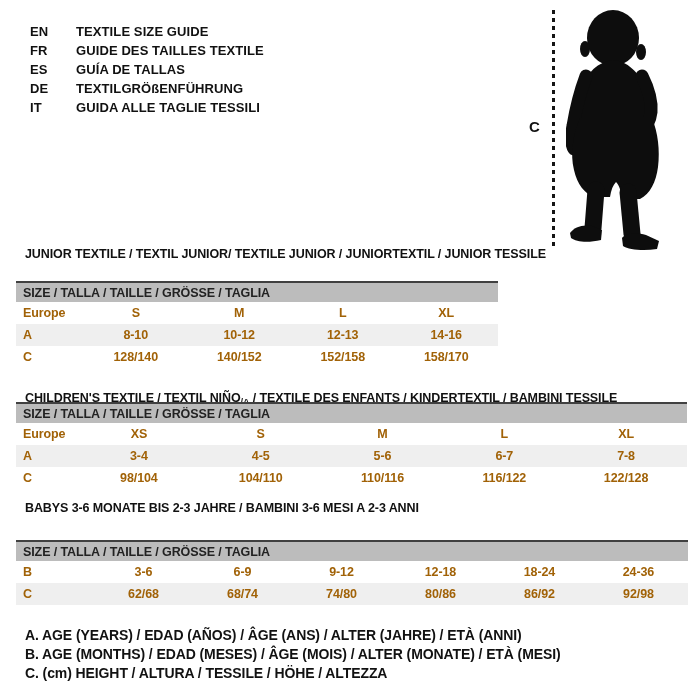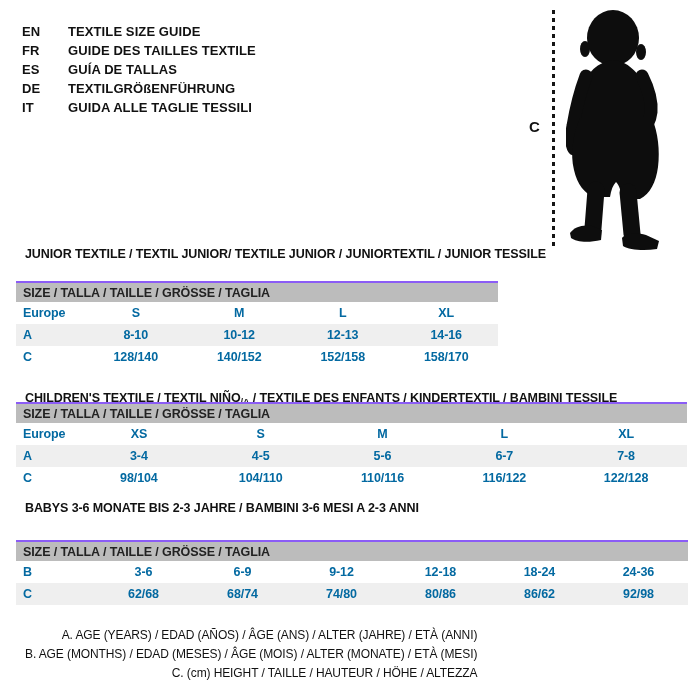--- a/index.html
+++ b/index.html
@@ -4,43 +4,43 @@
 <style>
   html,body{margin:0;padding:0;background:#fff;}
   .page{
     position:relative;width:700px;height:700px;background:#ffffff;overflow:hidden;
     font-family:"Liberation Sans","DejaVu Sans",sans-serif;color:#111;
     -webkit-font-smoothing:antialiased;
   }
   
   .lang-block{position:absolute;left:22px;top:22px;}
   .lang-row{display:grid;grid-template-columns:46px auto;height:19px;line-height:19px;
-    font-size:13px;font-weight:700;letter-spacing:.1px;white-space:nowrap;}
+    font-size:13px;font-weight:700;letter-spacing:.1px;white-space:nowrap;margin-left:8px;}
   
   .measure-line{position:absolute;left:552px;top:10px;width:3px;height:238px;
     background:repeating-linear-gradient(to bottom,#141414 0 4px,transparent 4px 8px);}
   .measure-label{position:absolute;left:529px;top:118px;font-size:15px;font-weight:700;}
   .toddler{position:absolute;left:566px;top:6px;}
   
   .section-title{position:absolute;left:25px;font-size:12.5px;font-weight:700;
     white-space:nowrap;letter-spacing:-0.1px;}
   .title-sub{font-size:9px;vertical-align:-3px;}
   table.size-table{position:absolute;left:16px;border-collapse:collapse;table-layout:fixed;
     font-size:12.5px;font-weight:700;letter-spacing:-0.1px;}
   table.t1{width:482px;} table.t2{width:671px;} table.t3{width:672px;}
-  th.band{height:19px;background:#bcbcbc;border-top:2px solid #8b5cf6;
+  th.band{height:19px;background:#bcbcbc;border-top:2px solid #404040;
     text-align:left;padding:0 0 0 7px;font-size:12.5px;font-weight:700;color:#222;
     white-space:nowrap;overflow:hidden;}
-  tbody td{height:22px;text-align:center;padding:0;color:#0369a1;white-space:nowrap;}
+  tbody td{height:22px;text-align:center;padding:0;color:#a16207;white-space:nowrap;}
   td.lbl{text-align:left;padding-left:7px;}
   tr.alt{background:#efefef;}
   
   .footnotes{position:absolute;left:25px;top:626px;}
-  .footnote{height:19px;line-height:19px;font-size:12px;font-weight:400;
-    white-space:nowrap;letter-spacing:-0.1px;text-align:right;}
+  .footnote{height:19px;line-height:19px;font-size:14px;font-weight:700;
+    white-space:nowrap;letter-spacing:-0.1px;}
 </style>
 </head>
 <body>
 
 <div class="page">
 
   <div class="lang-block">
     <div class="lang-row">
       <span>EN</span>
       <span>TEXTILE SIZE GUIDE</span>
@@ -191,25 +191,25 @@
         <td>12-18</td>
         <td>18-24</td>
         <td>24-36</td>
       </tr>
       <tr class="alt">
         <td class="lbl">C</td>
         <td>62/68</td>
         <td>68/74</td>
         <td>74/80</td>
         <td>80/86</td>
-        <td>86/62</td>
+        <td>86/92</td>
         <td>92/98</td>
       </tr>
     </tbody>
   </table>
 
   <div class="footnotes">
     <div class="footnote">A. AGE (YEARS) / EDAD (AÑOS) / ÂGE (ANS) / ALTER (JAHRE) / ETÀ (ANNI)</div>
     <div class="footnote">B. AGE (MONTHS) / EDAD (MESES) / ÂGE (MOIS) / ALTER (MONATE) / ETÀ (MESI)</div>
-    <div class="footnote">C. (cm) HEIGHT / TAILLE / HAUTEUR / HÖHE / ALTEZZA</div>
+    <div class="footnote">C. (cm) HEIGHT / ALTURA / TESSILE / HÖHE / ALTEZZA</div>
   </div>
 
 </div>
 
 </body></html>

